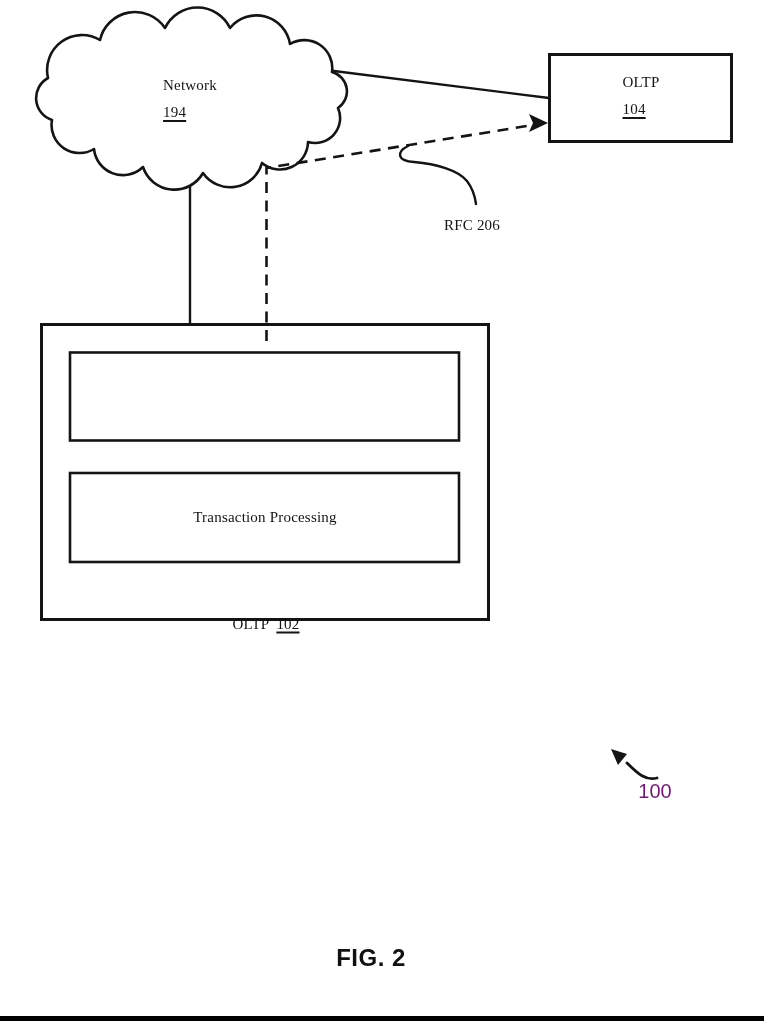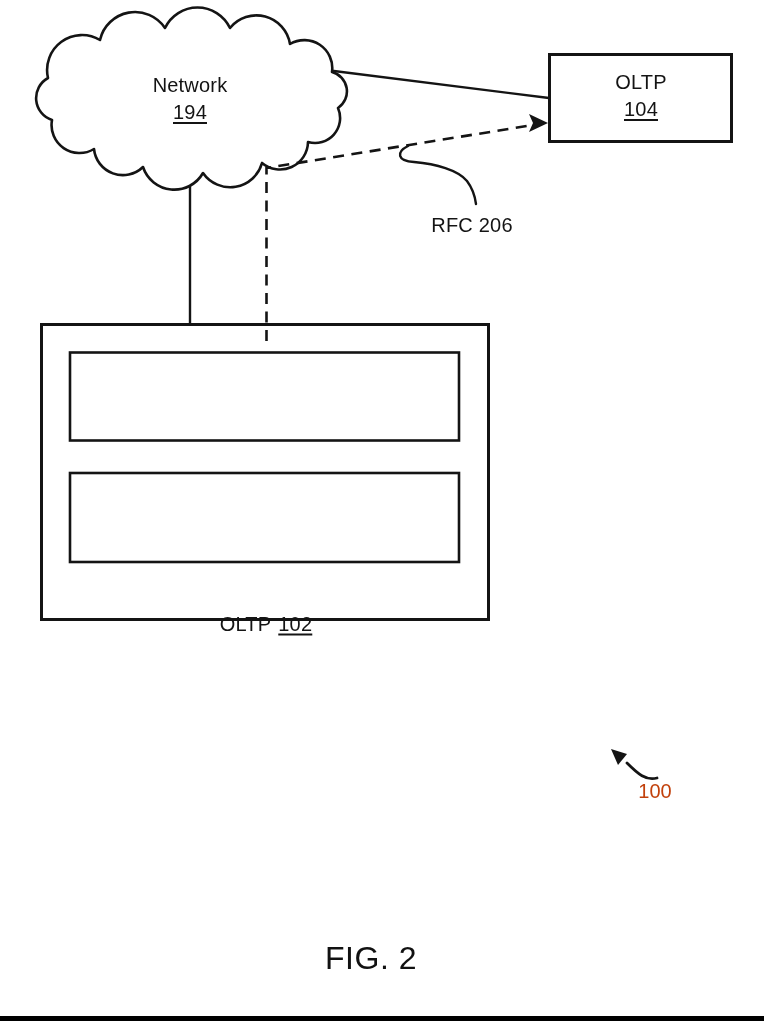--- a/index.html
+++ b/index.html
@@ -17,50 +17,50 @@
     overflow: hidden;
   }
   #diagram-svg {
     position: absolute;
     left: 0;
     top: 0;
   }
   .label {
     position: absolute;
     transform: translate(-50%, -50%);
-    text-align: center;
     white-space: nowrap;
-    font-size: 20px;
+    font-size: 15px;
     line-height: 27px;
     color: #141414;
     letter-spacing: 0.2px;
+    font-family: Liberation Serif, serif;
   }
   .ref {
     text-decoration: underline;
     text-underline-offset: 3px;
     text-decoration-thickness: 1.6px;
   }
   .inline-ref {
     margin-left: 7px;
   }
   .caption {
     position: absolute;
     transform: translate(-50%, -50%);
-    font-size: 32px;
-    font-weight: normal;
+    font-size: 24px;
+    font-weight: bold;
     letter-spacing: 0.5px;
     white-space: nowrap;
     color: #111111;
   }
   .small-ref {
     position: absolute;
     transform: translate(-50%, -50%);
     font-size: 20px;
     white-space: nowrap;
-    color: #c2410c;
+    color: #701a75;
   }
 </style>
 </head>
 <body>
 
 <div id="page">
 
   <svg id="diagram-svg" width="764" height="1024" viewBox="0 0 764 1024" xmlns="http://www.w3.org/2000/svg">
 
     <line x1="190" y1="158" x2="190" y2="324" stroke="#141414" stroke-width="2.4"></line>
@@ -111,20 +111,21 @@
 
   <div class="label" style="left:641px; top:96px;">
     <div>OLTP</div>
     <div><span class="ref">104</span></div>
   </div>
 
   <div class="label" style="left:265px; top:397px;">
   </div>
 
   <div class="label" style="left:265px; top:517px;">
+    <div>Transaction Processing</div>
   </div>
 
   <div class="label" style="left:266px; top:598px;margin-top:26px;">
     <span>OLTP</span><span class="ref inline-ref">102</span>
   </div>
 
   <div class="label" style="left:472px; top:225px;">RFC 206</div>
 
   <div class="small-ref" style="left:655px; top:791px;">100</div>
 

